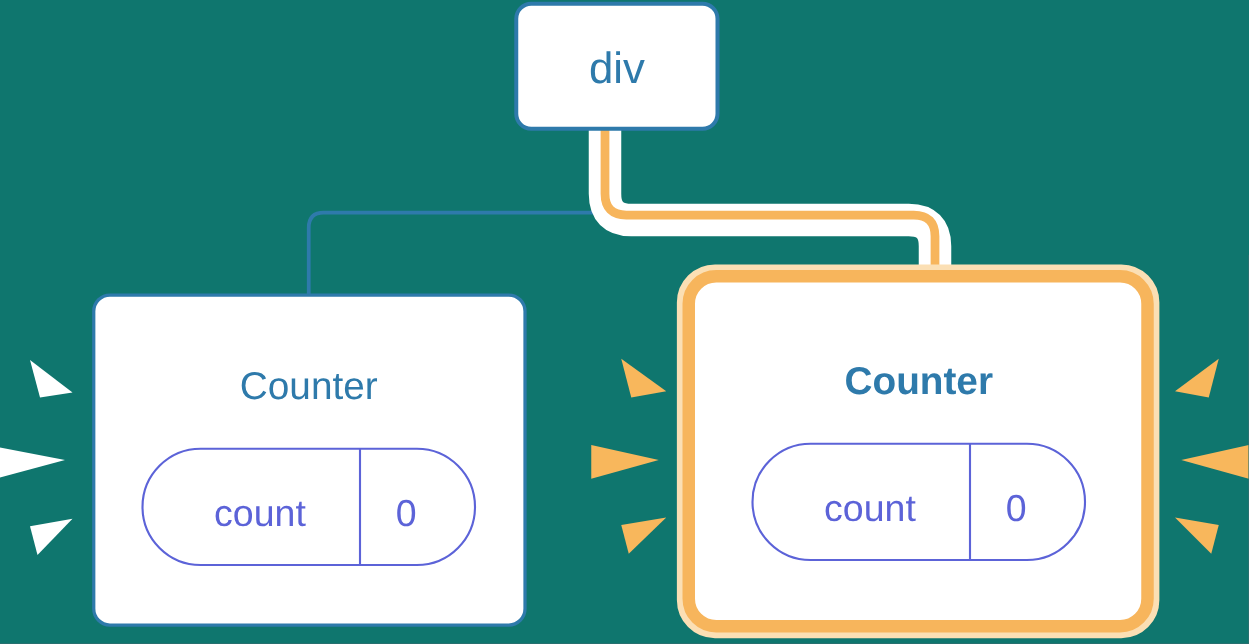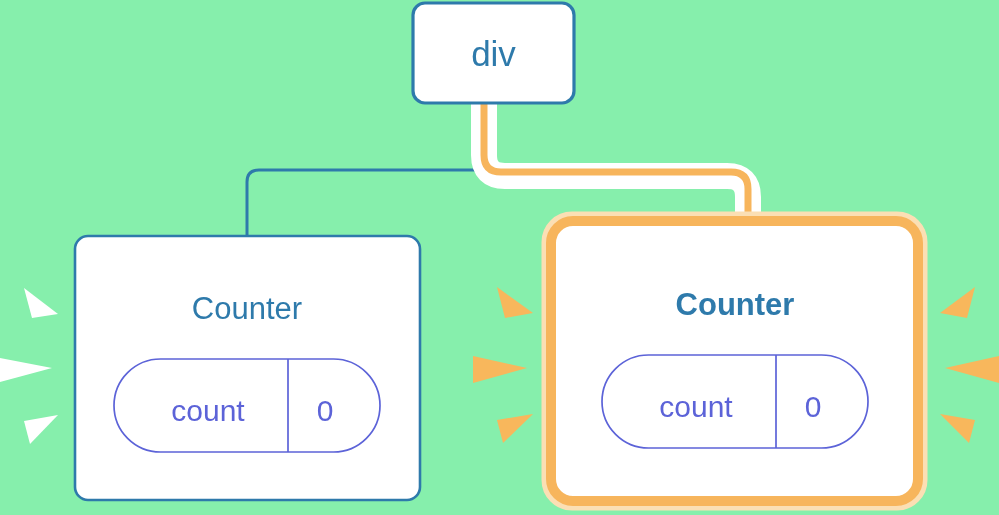--- a/index.html
+++ b/index.html
@@ -61,21 +61,21 @@
   .stroke-orange {
     stroke: #f7b55c;
     fill: none;
   }
   .ray-white { fill: #ffffff; }
   .ray-orange { fill: #f8b75c; }
 </style>
 </head>
 <body style="background: rgb(76, 106, 114);">
 
-<div id="stage" style="background: #86efac;">
+<div id="stage" style="background: #0f766e;">
 
   <svg id="diagram-svg" width="999" height="515" viewBox="0 0 999 515" xmlns="http://www.w3.org/2000/svg">
 
     <g>
       <path class="stroke-blue" d="M 493 103 L 493 158 Q 493 170 481 170 L 259 170 Q 247 170 247 182 L 247 245" stroke-width="3" stroke-linecap="round"></path>
     </g>
 
     <g>
       <path fill="none" stroke="#ffffff" stroke-width="26" stroke-linecap="butt" d="M 484 100 L 484 155 Q 484 176 505 176 L 727 176 Q 748 176 748 197 L 748 250"></path>
       <path class="stroke-orange" stroke-width="7" stroke-linecap="butt" d="M 484 100 L 484 155 Q 484 172 501 172 L 731 172 Q 748 172 748 189 L 748 250"></path>

